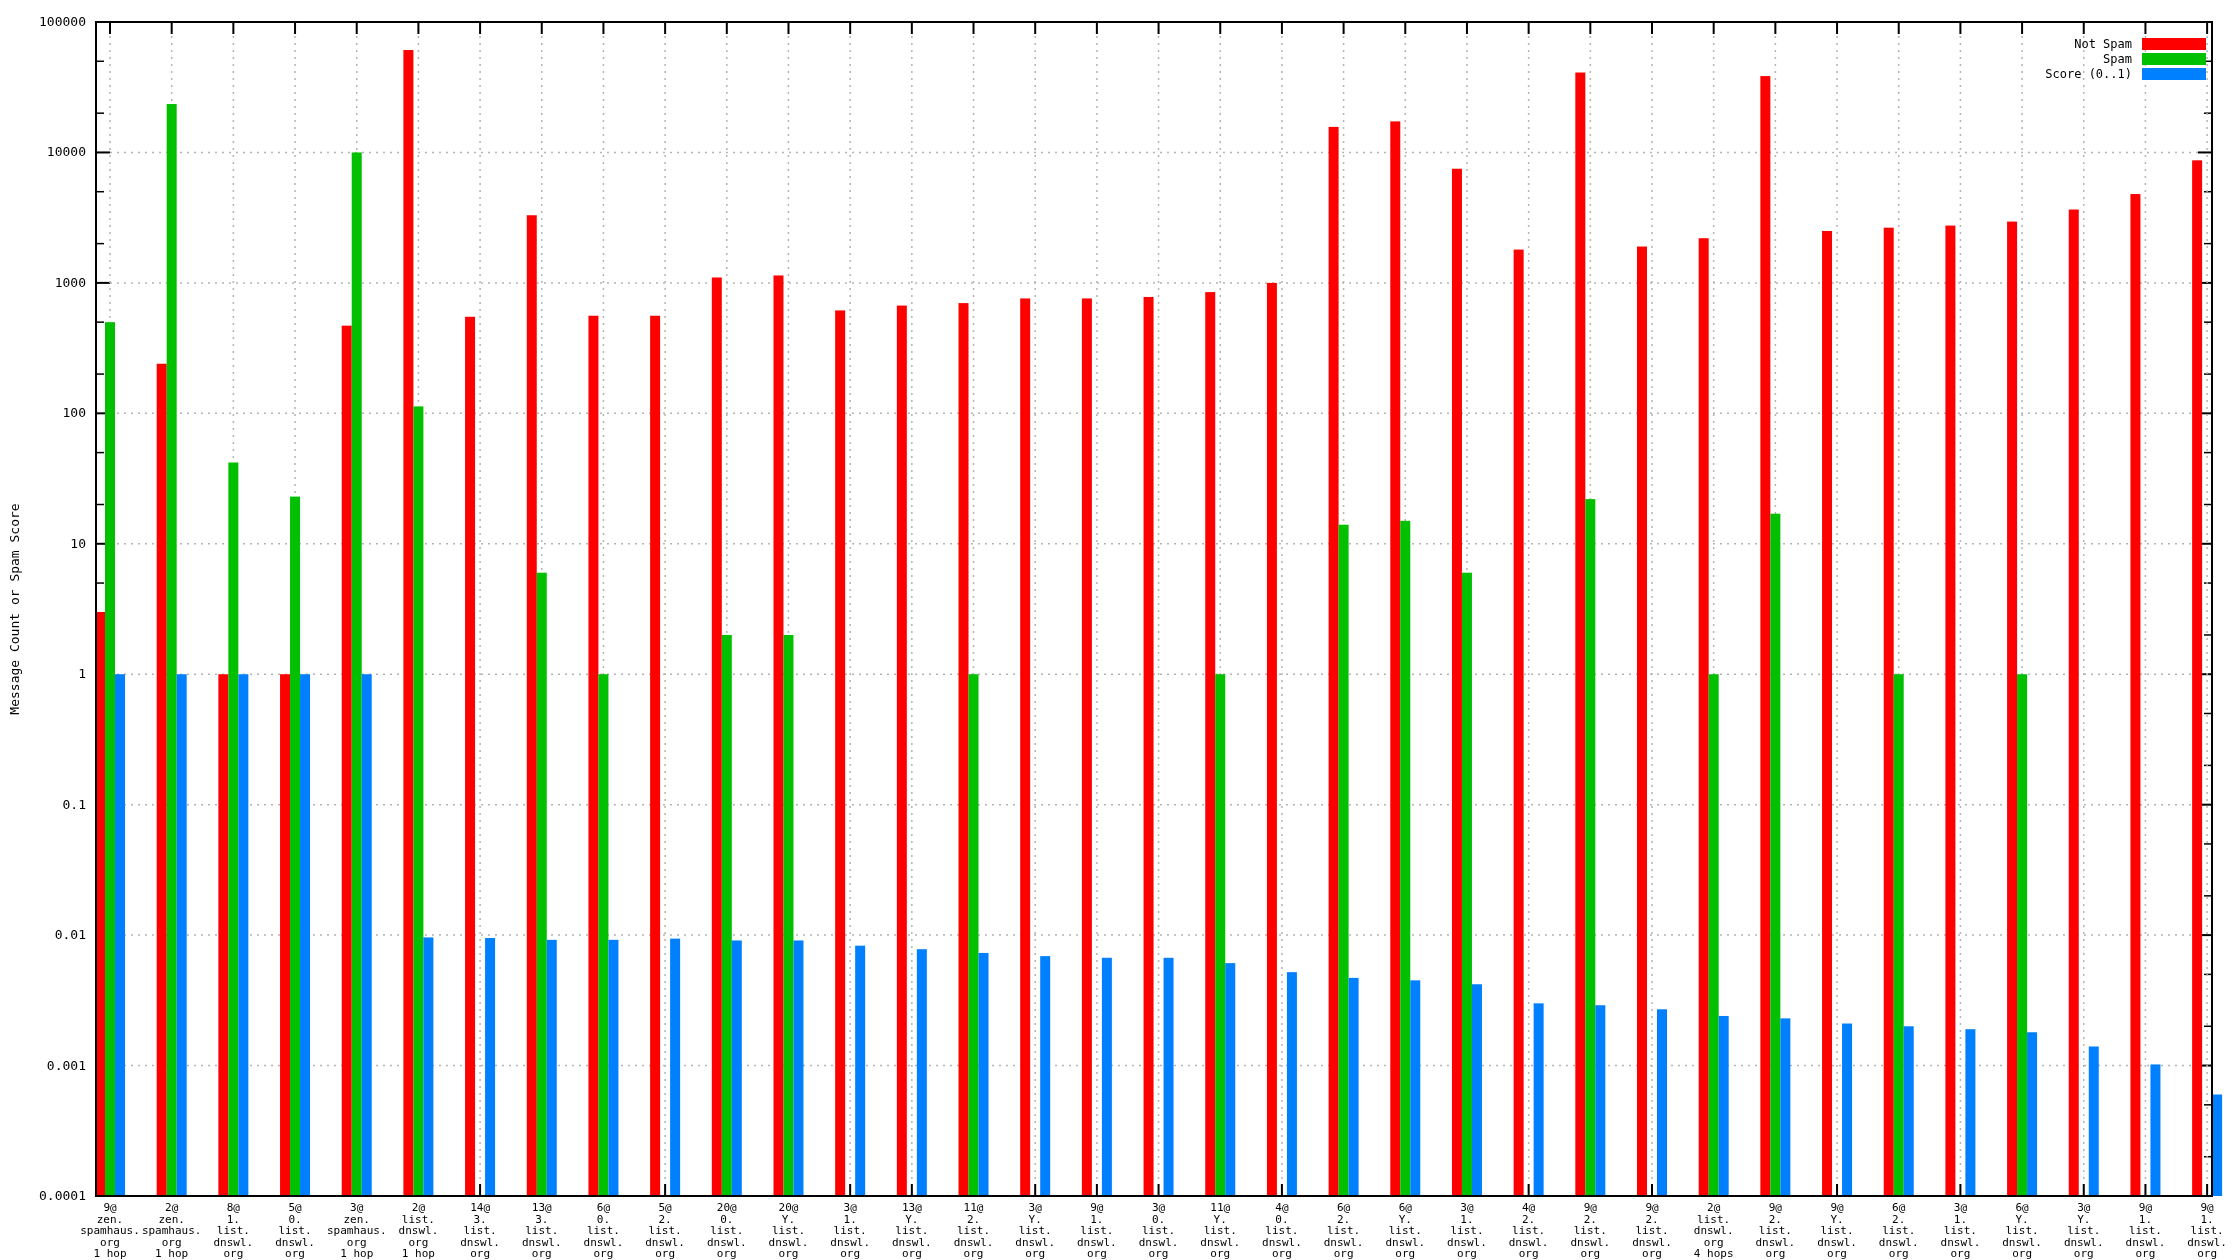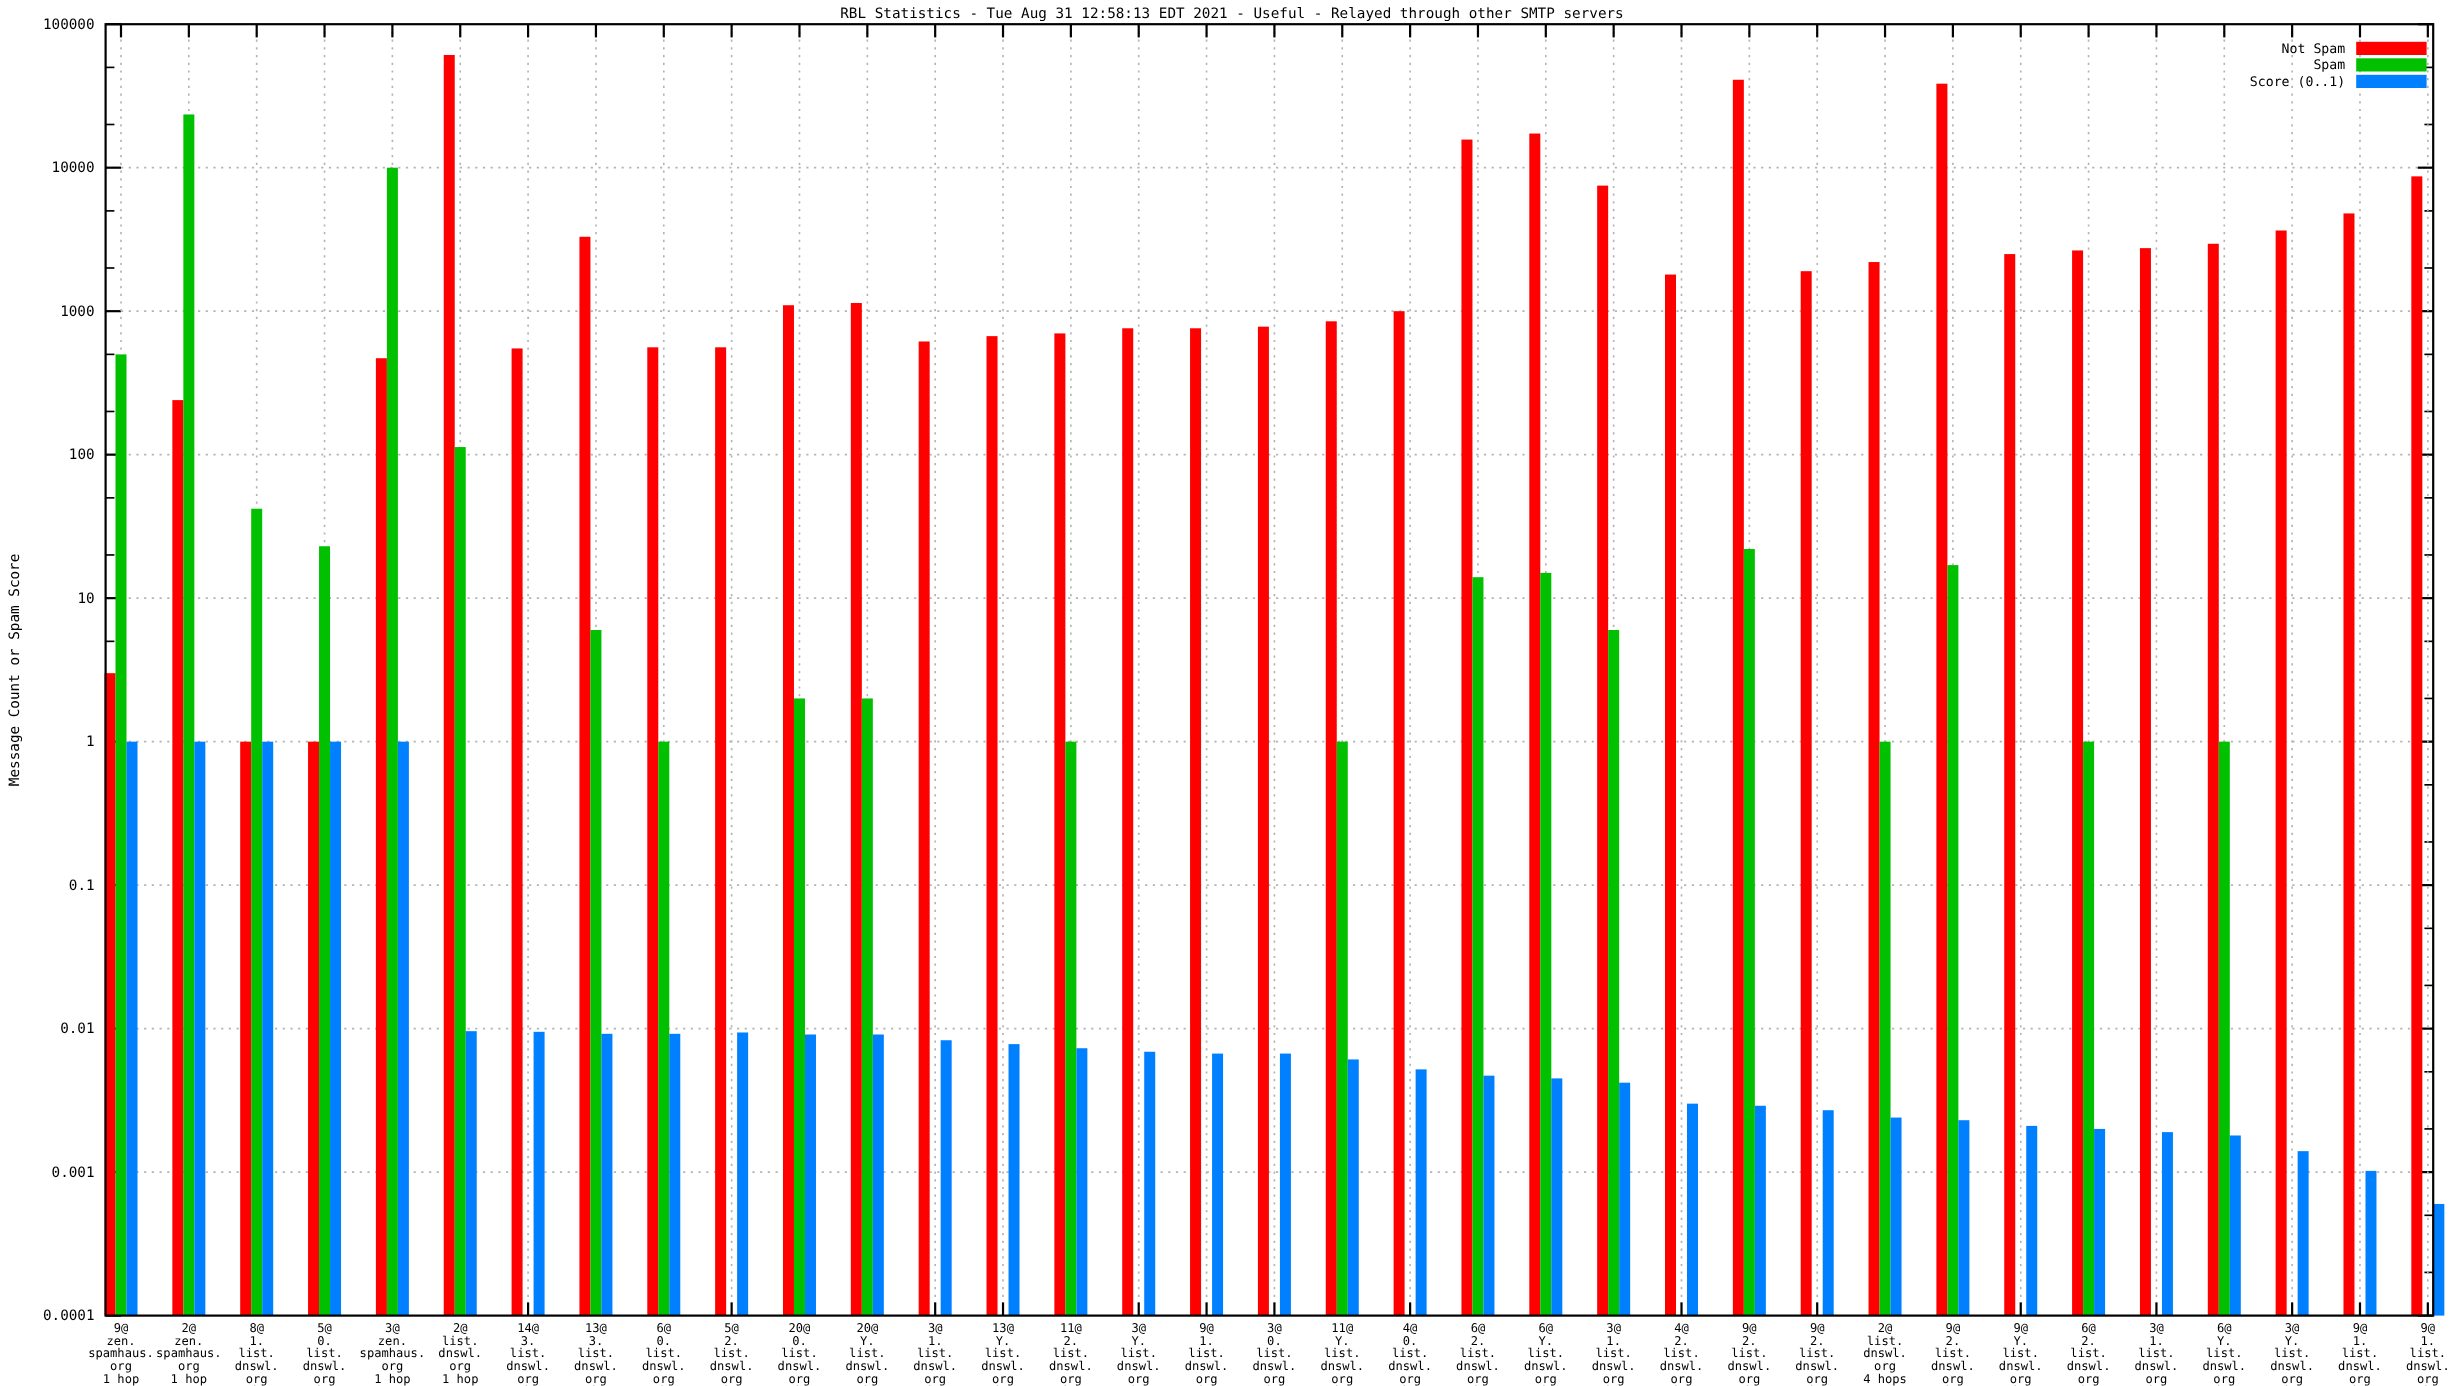--- a/index.html
+++ b/index.html
@@ -10,21 +10,20 @@
          font-size:13px;color:#000;}
   .ylabel{position:absolute;left:14px;top:609px;transform:translate(-50%,-50%) rotate(-90deg);
           white-space:nowrap;font-size:13px;color:#000;}
   svg{position:absolute;left:0;top:0;}
   text{font-family:"DejaVu Sans Mono","Liberation Mono",monospace;fill:#000;}
 </style>
 </head>
 <body>
 
 <div class="stage">
-  <div class="title">RBL Statistics - Tue Aug 31 12:58:13 EDT 2021 - Useful - Relayed through other SMTP servers</div>
   <div class="ylabel">Message Count or Spam Score</div>
   <svg id="plot" width="2240" height="1260" viewBox="0 0 2240 1260">
       <line x1="96" y1="22" x2="110" y2="22" stroke="#000" stroke-width="2"></line>
       <line x1="2212" y1="22" x2="2198" y2="22" stroke="#000" stroke-width="2"></line>
       <text x="86" y="26" text-anchor="end" font-size="13px">100000</text>
       <line x1="96" y1="113.17675389894293" x2="104" y2="113.17675389894293" stroke="#000" stroke-width="1.5"></line>
       <line x1="2212" y1="113.17675389894293" x2="2204" y2="113.17675389894293" stroke="#000" stroke-width="1.5"></line>
       <line x1="96" y1="61.26769054550164" x2="104" y2="61.26769054550164" stroke="#000" stroke-width="1.5"></line>
       <line x1="2212" y1="61.26769054550164" x2="2204" y2="61.26769054550164" stroke="#000" stroke-width="1.5"></line>
       <line x1="96" y1="152.44444444444457" x2="2212" y2="152.44444444444457" stroke="#b4b4b4" stroke-width="1.5" stroke-dasharray="2,5"></line>

